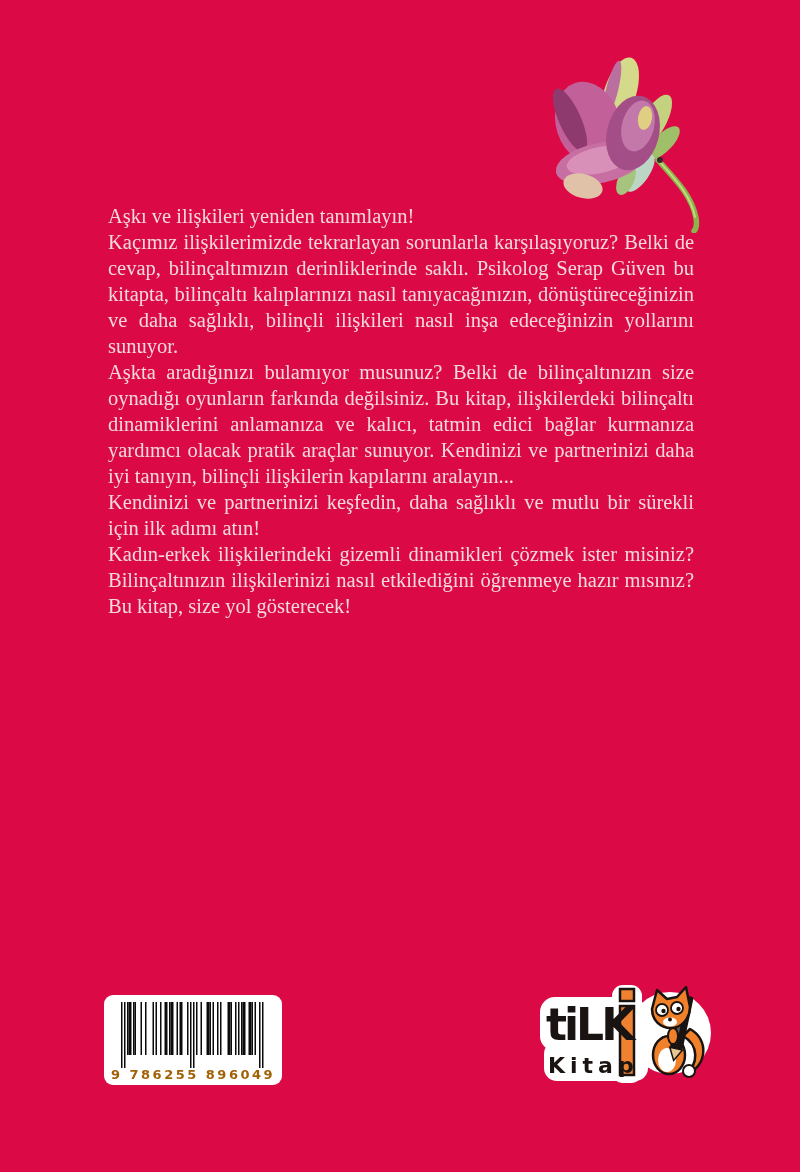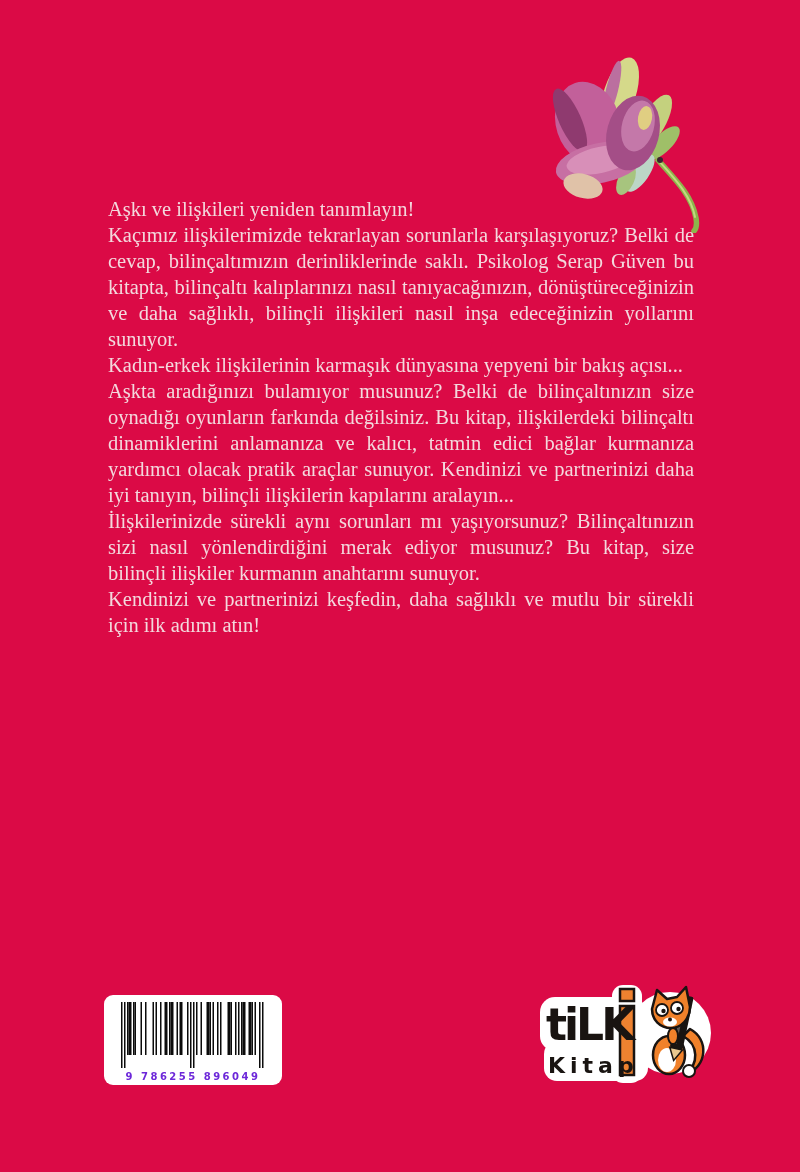--- a/index.html
+++ b/index.html
@@ -5,36 +5,36 @@
   html,body{margin:0;padding:0;}
   body{width:800px;height:1172px;font-family:"Liberation Serif",serif;}
   .cover{
     position:relative;width:800px;height:1172px;
     background:#DB0A46;overflow:hidden;
   }
   
   .lotus{position:absolute;left:548px;top:48px;width:200px;height:185px;}
   
   .blurb{
-    position:absolute;left:108px;top:196px;width:586px;
+    position:absolute;left:108px;top:203px;width:586px;
     color:#F3D9DD;font-size:20.5px;line-height:26px;
     text-align:justify;
   }
   .blurb p{margin:0;}
   
   .barcode-box{
     position:absolute;left:104px;top:995px;width:178px;height:90px;
     background:#ffffff;border-radius:9px;
   }
   .barcode-box svg{position:absolute;left:14px;top:7px;}
   .barcode-box svg rect{fill:#0b0b0b;}
   .isbn-digits{
     position:absolute;left:0;right:0;bottom:3px;text-align:center;
     font-family:"DejaVu Sans",sans-serif;font-weight:bold;
-    font-size:10px;color:#6d28d9;letter-spacing:2.5px;white-space:nowrap;
+    font-size:13px;color:#a16207;letter-spacing:2.5px;white-space:nowrap;
   }
   
   .publisher-logo{position:absolute;left:540px;top:983px;width:172px;height:104px;}
   .logo-word-main{
     font-family:"DejaVu Sans",sans-serif;font-weight:bold;
     font-size:44px;letter-spacing:-3px;
   }
   .logo-word-sub{
     font-family:"DejaVu Sans",sans-serif;font-weight:bold;
     font-size:22px;letter-spacing:5px;
@@ -65,24 +65,23 @@
 
     <ellipse cx="85" cy="85" rx="26" ry="38" fill="#A44E87" transform="rotate(15 85 85)"></ellipse>
     <ellipse cx="90" cy="78" rx="16" ry="26" fill="#C478A9" transform="rotate(15 90 78)"></ellipse>
     <ellipse cx="97" cy="70" rx="7" ry="12" fill="#E0CE82" transform="rotate(10 97 70)"></ellipse>
     <circle cx="112" cy="112" r="3" fill="#3A2430"></circle>
   </svg>
 
   <div class="blurb">
     <p>Aşkı ve ilişkileri yeniden tanımlayın!</p>
     <p>Kaçımız ilişkilerimizde tekrarlayan sorunlarla karşılaşıyoruz? Belki de cevap, bilinçaltımızın derinliklerinde saklı. Psikolog Serap Güven bu kitapta, bilinçaltı kalıplarınızı nasıl tanıyacağınızın, dönüştüreceğinizin ve daha sağlıklı, bilinçli ilişkileri nasıl inşa edeceğinizin yollarını sunuyor.</p>
-    <p>Kadın-erkek ilişkilerinin karmaşık dünyasına yepyeni bir bakış açısı...</p>
     <p>Aşkta aradığınızı bulamıyor musunuz? Belki de bilinçaltınızın size oynadığı oyunların farkında değilsiniz. Bu kitap, ilişkilerdeki bilinçaltı dinamiklerini anlamanıza ve kalıcı, tatmin edici bağlar kurmanıza yardımcı olacak pratik araçlar sunuyor. Kendinizi ve partnerinizi daha iyi tanıyın, bilinçli ilişkilerin kapılarını aralayın...</p>
-    <p>İlişkilerinizde sürekli aynı sorunları mı yaşıyorsunuz? Bilinçaltınızın sizi nasıl yönlendirdiğini merak ediyor musunuz? Bu kitap, size bilinçli ilişkiler kurmanın anahtarını sunuyor.</p>
     <p>Kendinizi ve partnerinizi keşfedin, daha sağlıklı ve mutlu bir sürekli için ilk adımı atın!</p>
+    <p>Kadın-erkek ilişkilerindeki gizemli dinamikleri çözmek ister misiniz? Bilinçaltınızın ilişkilerinizi nasıl etkilediğini öğrenmeye hazır mısınız? Bu kitap, size yol gösterecek!</p>
   </div>
 
   <div class="barcode-box">
     <svg id="barcode-svg" width="149" height="68" viewBox="0 0 149 68" aria-hidden="true">
         <rect x="3.0" y="0" width="1.5" height="66"></rect>
         <rect x="6.0" y="0" width="1.5" height="66"></rect>
         <rect x="9.0" y="0" width="1.5" height="53"></rect>
         <rect x="10.5" y="0" width="1.5" height="53"></rect>
         <rect x="12.0" y="0" width="1.5" height="53"></rect>
         <rect x="15.0" y="0" width="1.5" height="53"></rect>

